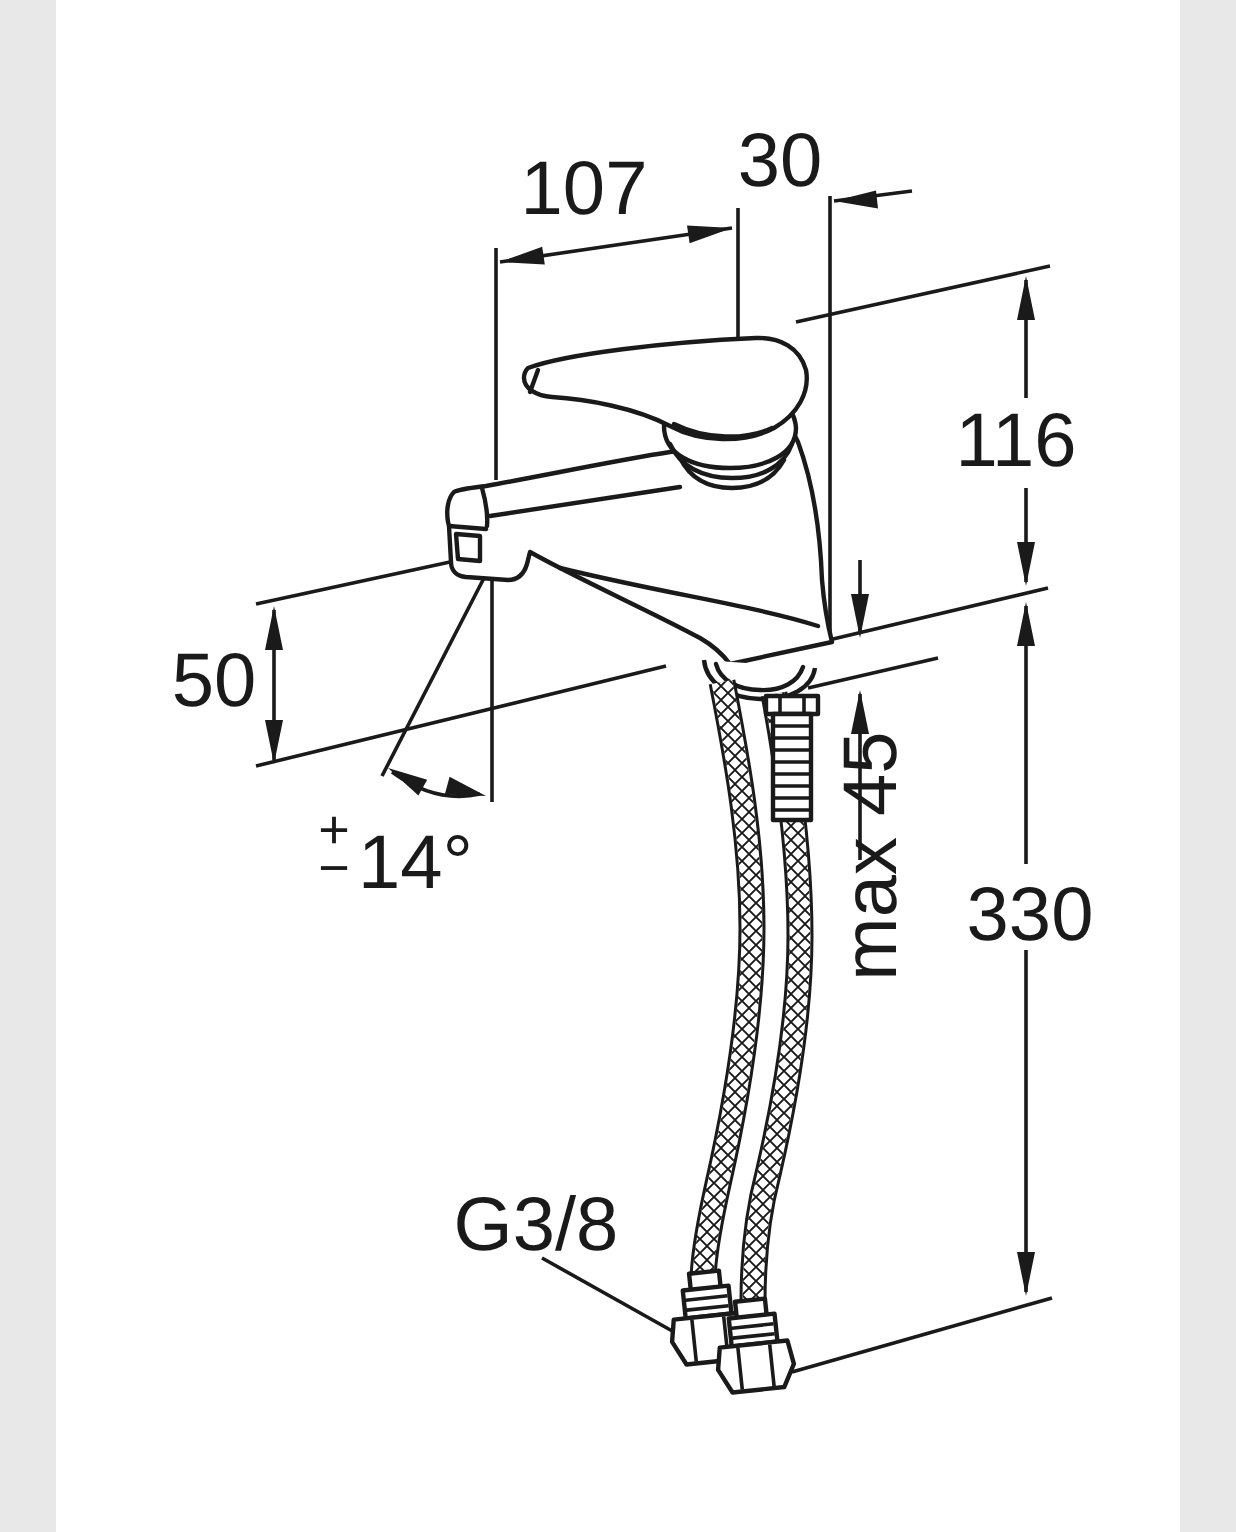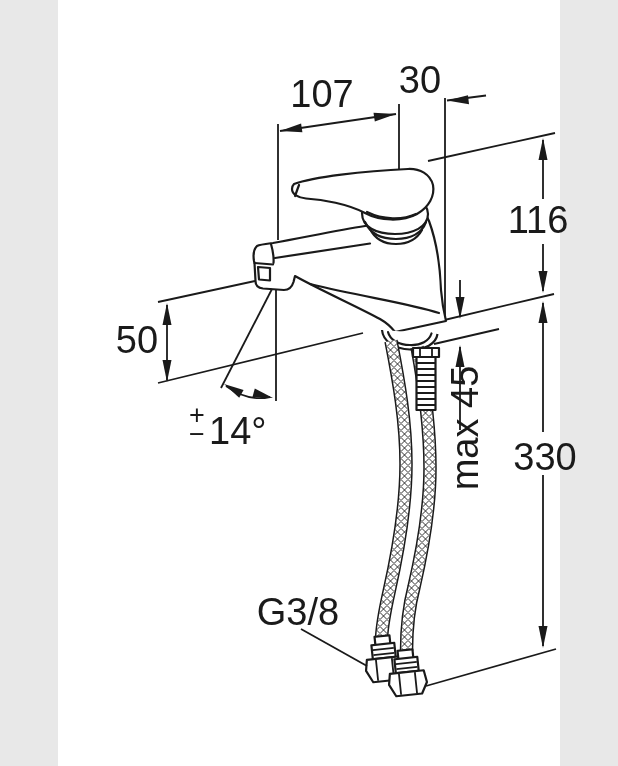--- a/index.html
+++ b/index.html
@@ -1,17 +1,17 @@
 <!DOCTYPE html>
 <html><head>
 <meta charset="utf-8">
 <style>
   html,body{margin:0;padding:0;background:#e8e8e8;}
   .canvas{
-    width:502px;height:766px;background:#ffffff;position:relative;margin:0 auto;
+    width:562px;height:766px;background:#ffffff;position:relative;margin:0 auto;
     font-family:"Liberation Sans", sans-serif;
   }
   svg{display:block;}
   svg text{
     font-family:"Liberation Sans", sans-serif;
     fill:#1a1a1a;
   }
   .dim-num{font-size:38px;}
   .dim-small{font-size:27px;}
   .draw{stroke:#1a1a1a;stroke-width:2.2;fill:none;stroke-linejoin:round;stroke-linecap:round;}

